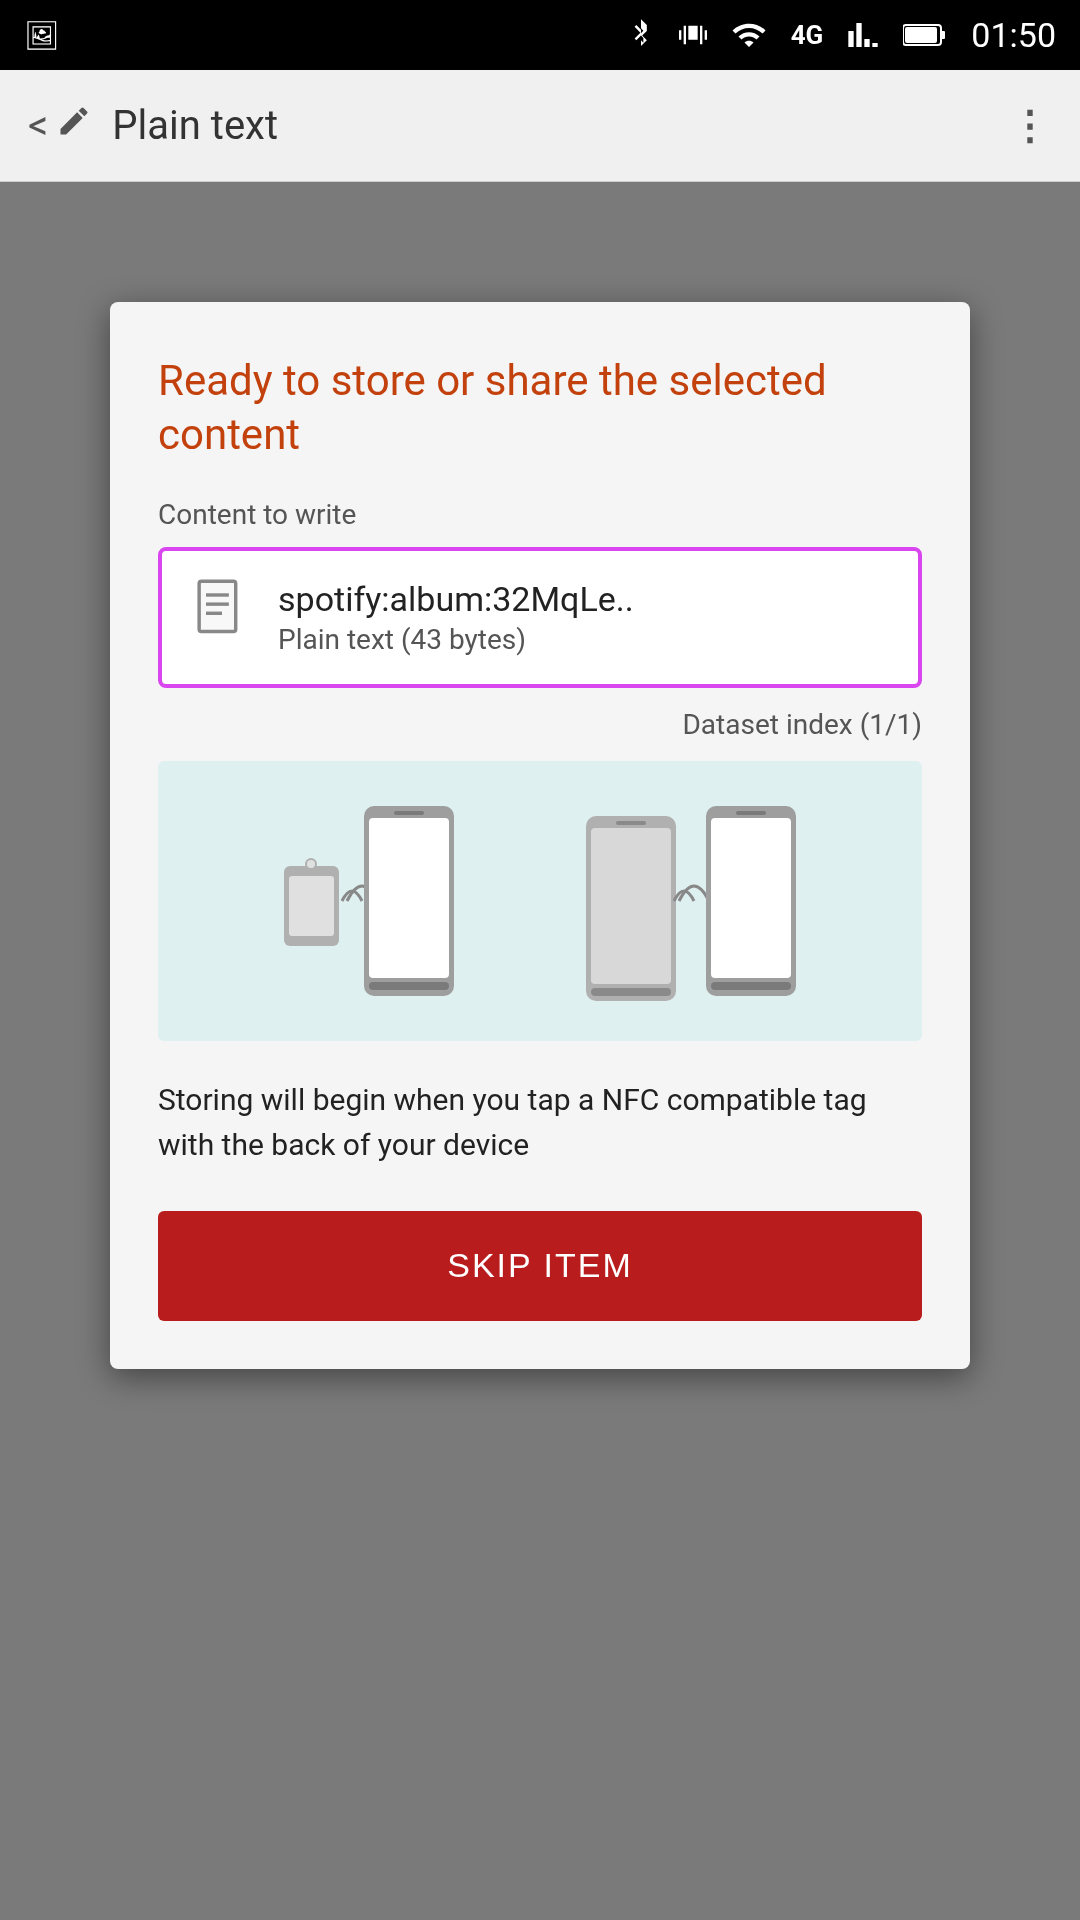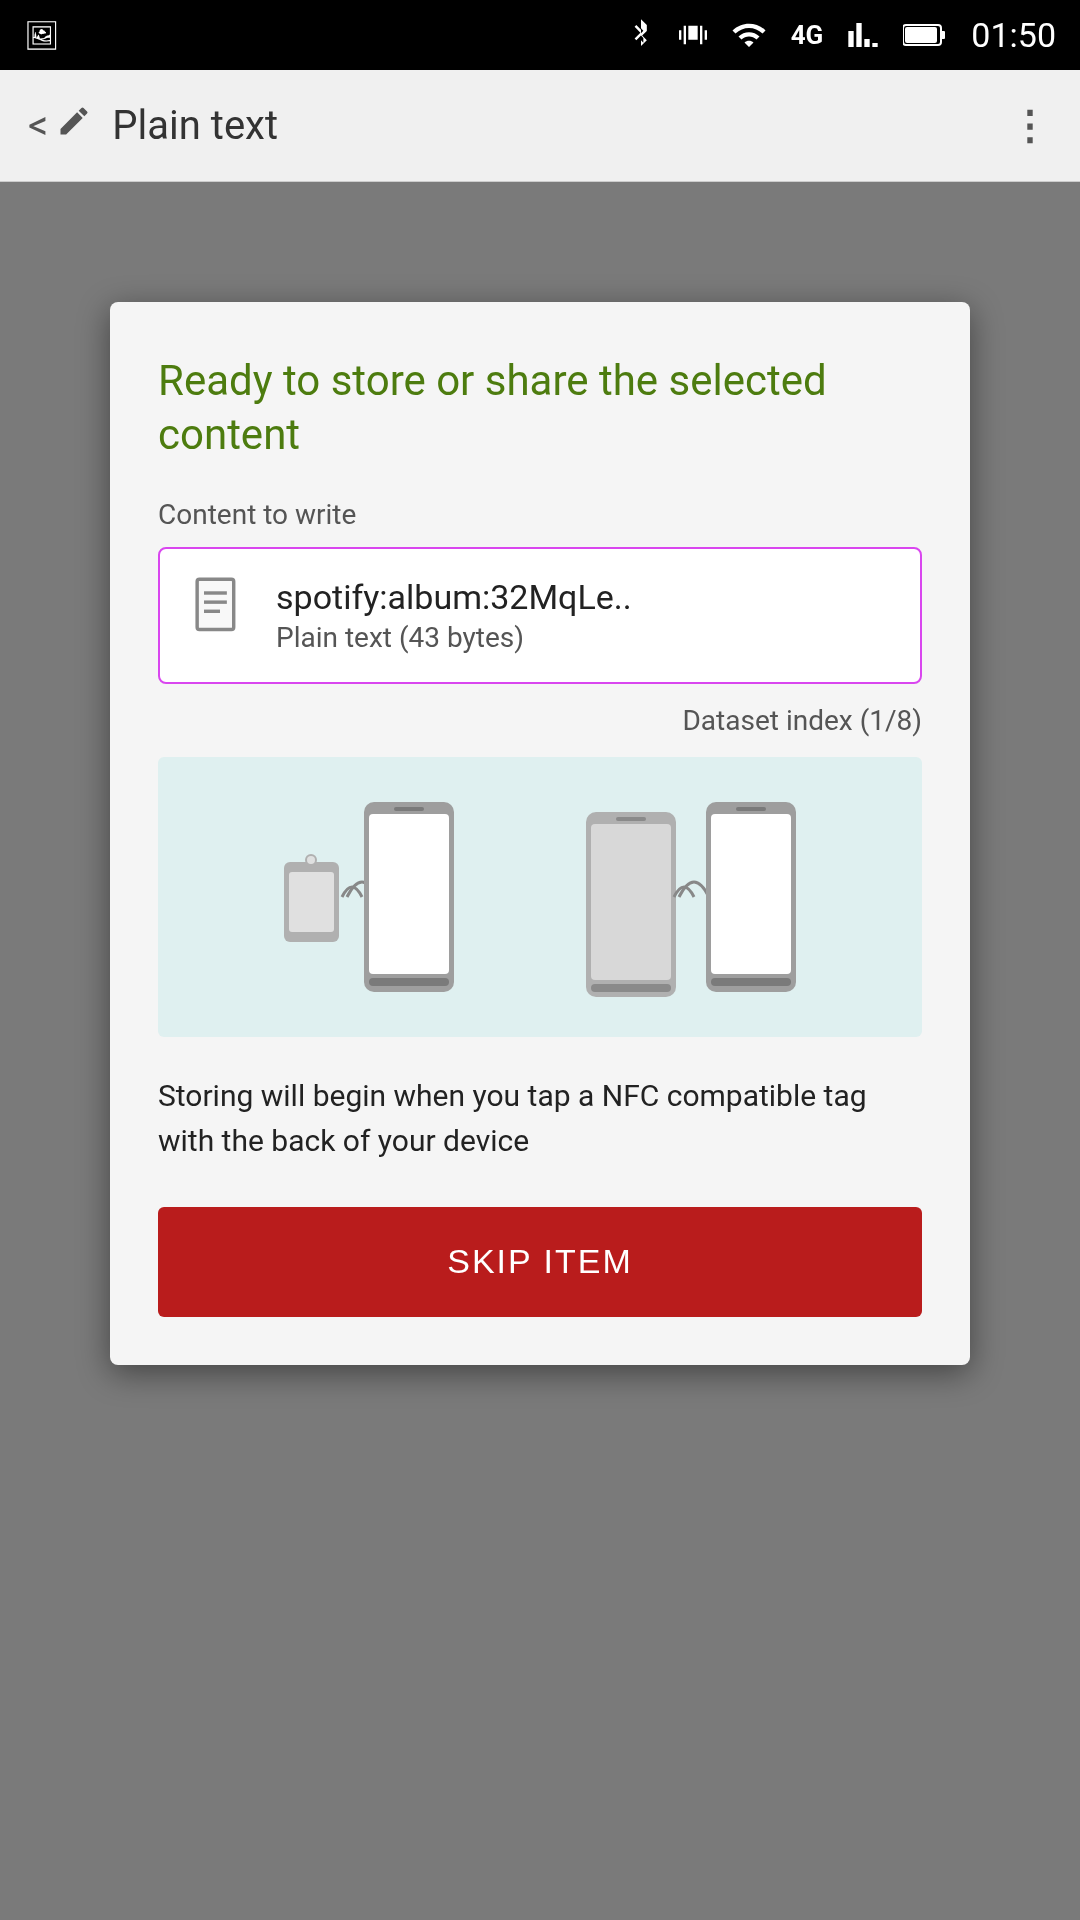--- a/index.html
+++ b/index.html
@@ -91,35 +91,35 @@
       width: 860px;
       background: #f5f5f5;
       border-radius: 8px;
       padding: 52px 48px 48px 48px;
       box-shadow: 0 8px 32px rgba(0,0,0,0.45);
     }
 
     .dialog-title {
       font-size: 42px;
       font-weight: 400;
-      color: #4d7c0f;
+      color: #c2410c;
       line-height: 1.28;
       margin-bottom: 36px;
     }
 
     .content-label {
       font-size: 28px;
       color: #555;
       margin-bottom: 16px;
     }
 
     
     .content-card {
       background: #fff;
-      border: 2px solid #d946ef;
+      border: 4px solid #d946ef;
       border-radius: 8px;
       display: flex;
       align-items: center;
       padding: 28px 32px;
       margin-bottom: 20px;
       gap: 28px;
     }
     .content-card-icon {
       font-size: 52px;
       color: #555;
@@ -255,21 +255,21 @@
           <line x1="5" y1="15" x2="12" y2="15" stroke="#888" stroke-width="1.5"></line>
         </svg>
       </div>
       <div class="content-card-text">
         <span class="content-card-main">spotify:album:32MqLe..</span>
         <span class="content-card-sub">Plain text (43 bytes)</span>
       </div>
     </div>
 
     
-    <div class="dataset-index">Dataset index (1/8)</div>
+    <div class="dataset-index">Dataset index (1/1)</div>
 
     
     <div class="nfc-illustration">
 
       <svg width="200" height="230" viewBox="0 0 200 230">
 
         <g transform="translate(10,70)">
           <rect x="0" y="10" width="55" height="80" rx="6" fill="#b0b0b0"></rect>
           <rect x="5" y="20" width="45" height="60" rx="3" fill="#e0e0e0"></rect>
 

